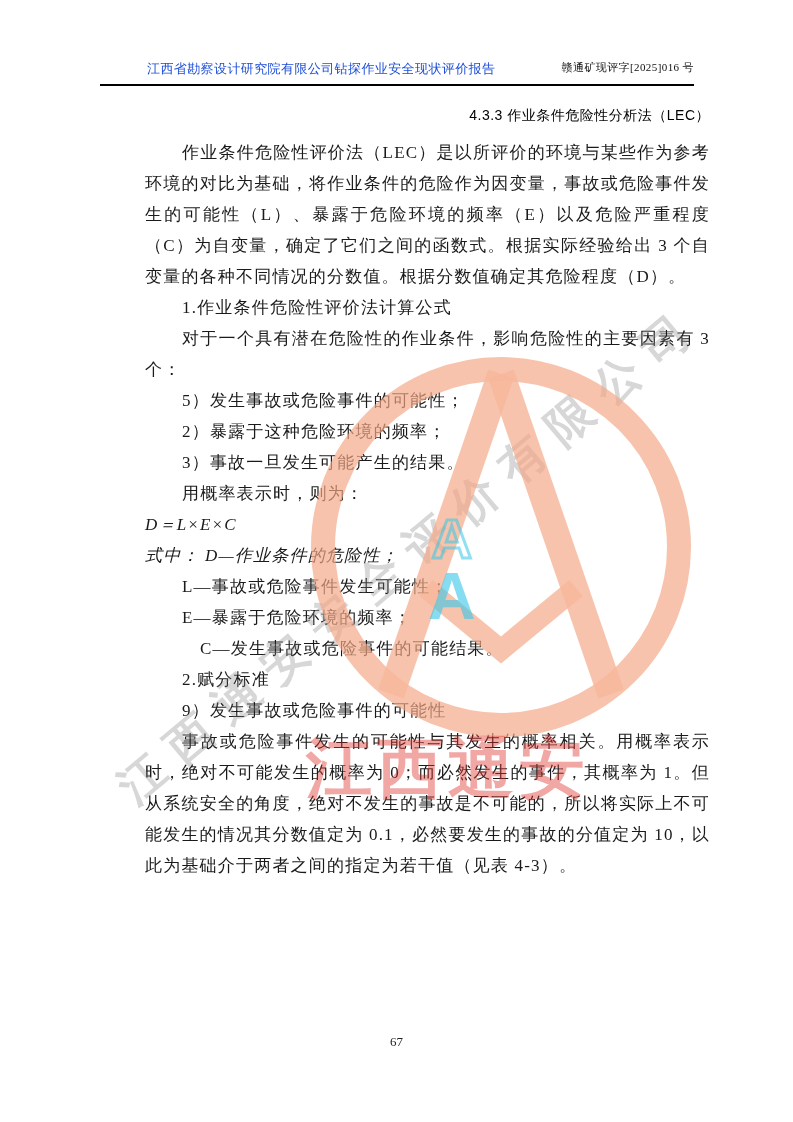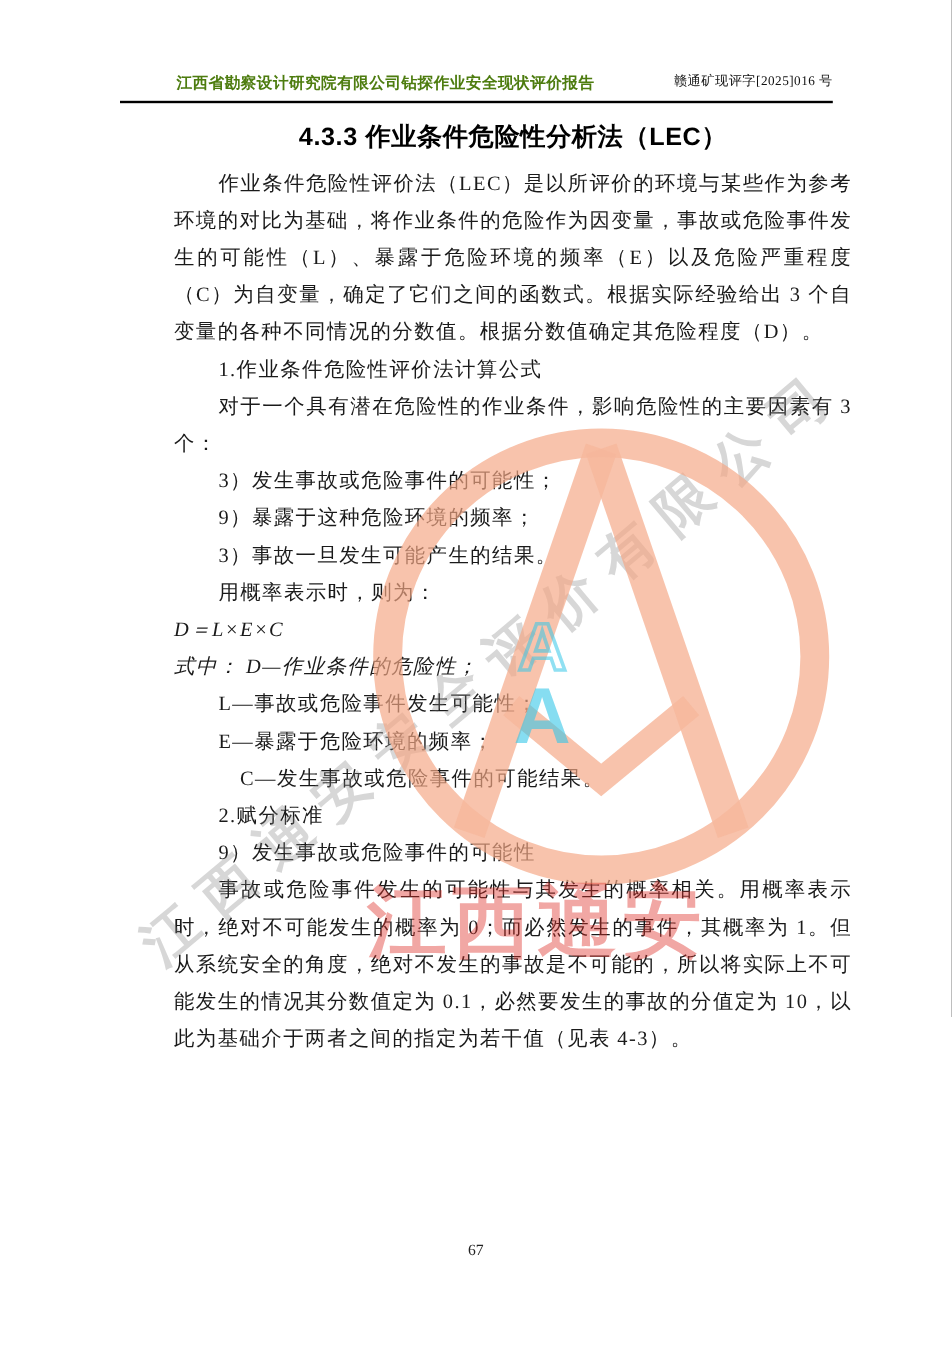--- a/index.html
+++ b/index.html
@@ -8,42 +8,42 @@
     width:793px;height:1122px;
     margin:0 auto;
     background:#ffffff;
     font-family:"Liberation Serif", serif;
     color:#1a1a1a;
     overflow:hidden;
   }
   
   .header-left{
     position:absolute;left:147px;top:60px;
-    font-size:13px;font-weight:700;letter-spacing:.4px;
-    color:#4d7c0f;white-space:nowrap;
+    font-size:13px;font-weight:400;letter-spacing:.4px;
+    color:#1d4ed8;white-space:nowrap;
   }
   .header-right{
     position:absolute;right:99px;top:60px;
     font-size:11px;font-weight:400;letter-spacing:.4px;
     color:#111;white-space:nowrap;margin-left:15px;
   }
   .header-rule{
     position:absolute;left:100px;top:84px;
     width:594px;height:2px;background:#000;
   }
   
   .content{
     position:absolute;left:145px;top:100px;width:565px;
     font-size:17px;line-height:31px;letter-spacing:1.2px;
     text-align:justify;
   }
   .section-title{
     font-family:"Liberation Sans", sans-serif;
-    font-size:21px;font-weight:bold;letter-spacing:.5px;
-    line-height:30px;margin:0 0 7px 0;color:#000;text-align:center;
+    font-size:14px;font-weight:normal;letter-spacing:.5px;
+    line-height:30px;margin:0 0 7px 0;color:#000;text-align:right;
   }
   .para{margin:0;text-indent:37px;}
   .para.no-indent{text-indent:0;font-style:italic;}
   .para.hang-1{text-indent:0;padding-left:37px;text-align:left;}
   .para.hang-2{text-indent:0;padding-left:55px;text-align:left;}
   .para.left{text-align:left;}
   
   .watermark{position:absolute;inset:0;pointer-events:none;}
   .wm-logo{position:absolute;left:295px;top:350px;opacity:.8;}
   .wm-diagonal{
@@ -83,22 +83,22 @@
 
   <div class="header-left">江西省勘察设计研究院有限公司钻探作业安全现状评价报告</div>
   <div class="header-right">赣通矿现评字[2025]016 号</div>
   <div class="header-rule"></div>
 
   <div class="content">
     <h3 class="section-title">4.3.3 作业条件危险性分析法（LEC）</h3>
     <p class="para">作业条件危险性评价法（LEC）是以所评价的环境与某些作为参考环境的对比为基础，将作业条件的危险作为因变量，事故或危险事件发生的可能性（L）、暴露于危险环境的频率（E）以及危险严重程度（C）为自变量，确定了它们之间的函数式。根据实际经验给出 3 个自变量的各种不同情况的分数值。根据分数值确定其危险程度（D）。</p>
     <p class="para left">1.作业条件危险性评价法计算公式</p>
     <p class="para">对于一个具有潜在危险性的作业条件，影响危险性的主要因素有 3 个：</p>
-    <p class="para left">3）发生事故或危险事件的可能性；</p>
-    <p class="para left">9）暴露于这种危险环境的频率；</p>
+    <p class="para left">5）发生事故或危险事件的可能性；</p>
+    <p class="para left">2）暴露于这种危险环境的频率；</p>
     <p class="para left">3）事故一旦发生可能产生的结果。</p>
     <p class="para left">用概率表示时，则为：</p>
     <p class="para no-indent left">D＝L×E×C</p>
     <p class="para no-indent left">式中： D—作业条件的危险性；</p>
     <p class="para hang-1">L—事故或危险事件发生可能性；</p>
     <p class="para hang-1">E—暴露于危险环境的频率；</p>
     <p class="para hang-2">C—发生事故或危险事件的可能结果。</p>
     <p class="para left">2.赋分标准</p>
     <p class="para left">9）发生事故或危险事件的可能性</p>
     <p class="para">事故或危险事件发生的可能性与其发生的概率相关。用概率表示时，绝对不可能发生的概率为 0；而必然发生的事件，其概率为 1。但从系统安全的角度，绝对不发生的事故是不可能的，所以将实际上不可能发生的情况其分数值定为 0.1，必然要发生的事故的分值定为 10，以此为基础介于两者之间的指定为若干值（见表 4-3）。</p>

